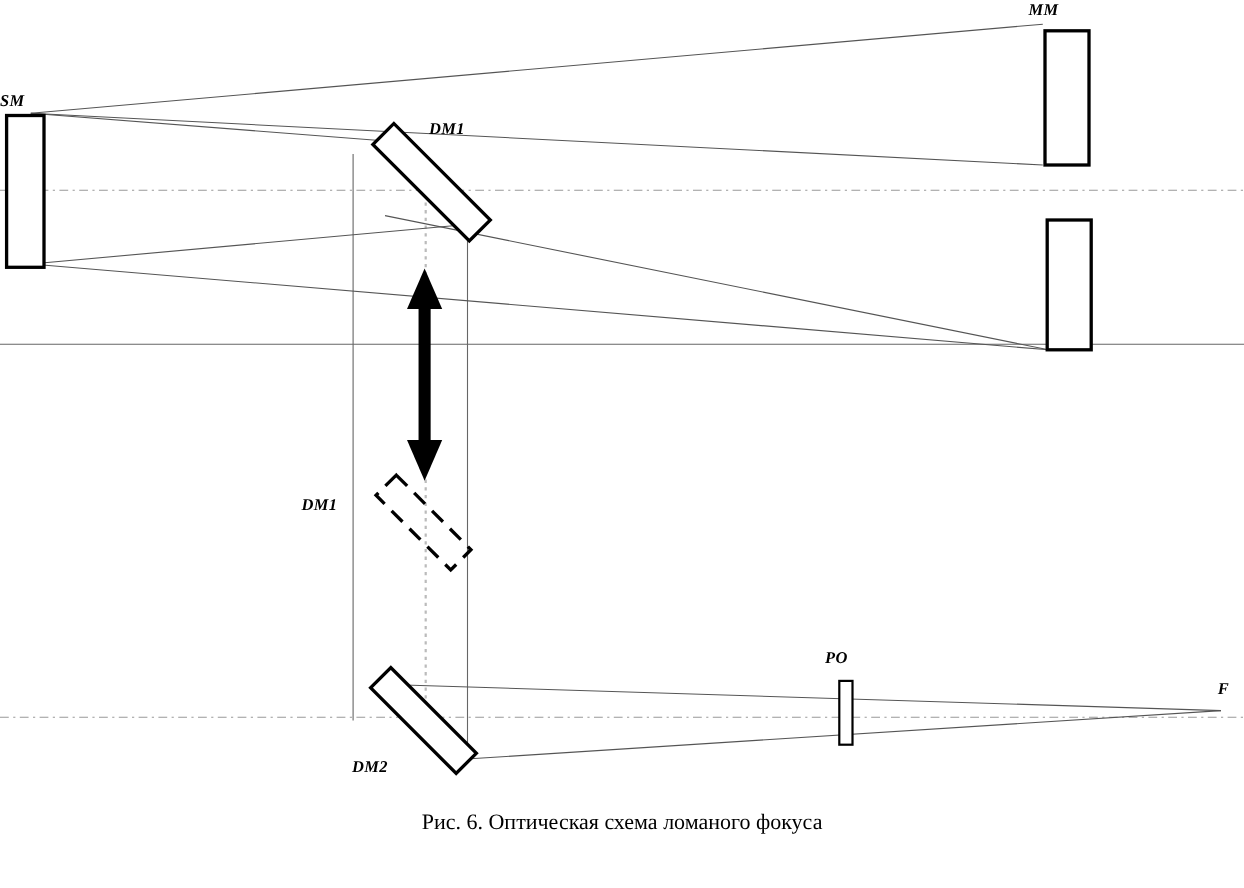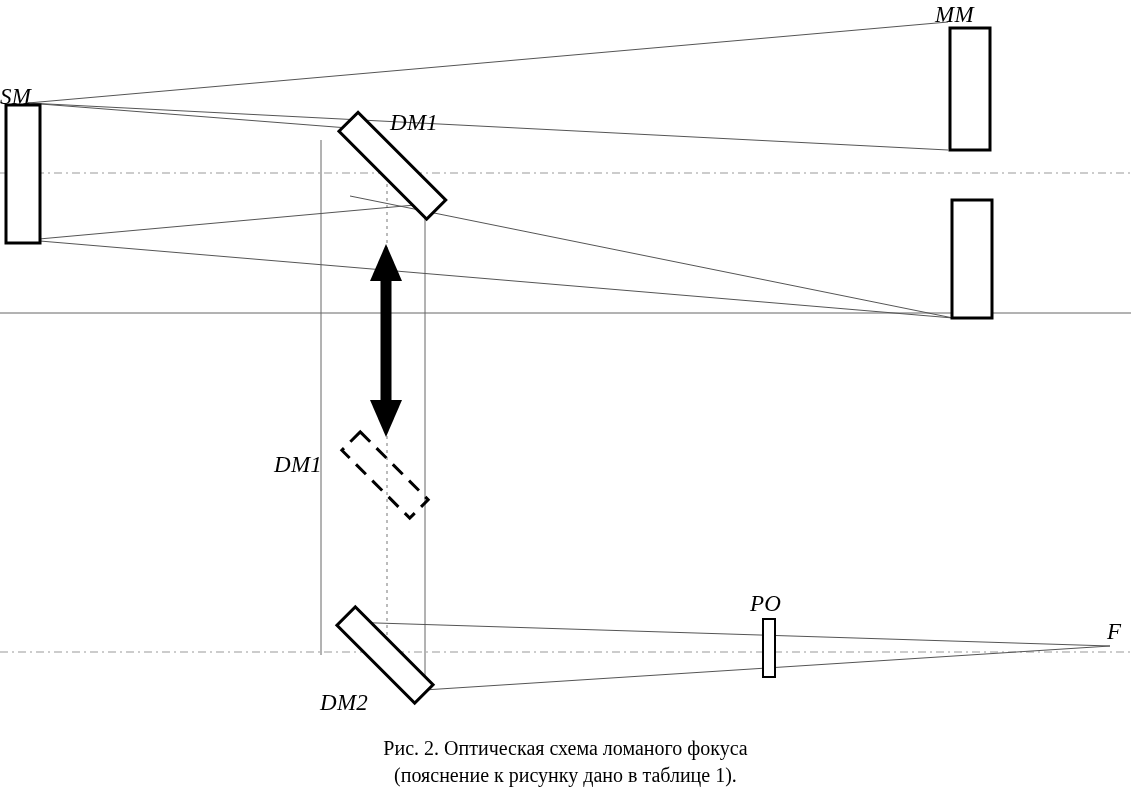--- a/index.html
+++ b/index.html
@@ -21,22 +21,22 @@
     position: absolute;
     left: 0;
     top: 0;
     width: 1131px;
     height: 730px;
   }
   .lbl {
     position: absolute;
     font-family: "Liberation Serif", serif;
     font-style: italic;
-    font-weight: normal;
-    font-size: 23px;
+    font-weight: bold;
+    font-size: 15px;
     color: #000000;
     white-space: nowrap;
     letter-spacing: 0.3px;
   }
   #caption {
     position: absolute;
     left: 0;
     top: 735px;
     width: 1131px;
     text-align: center;
@@ -105,17 +105,16 @@
 
   <div class="lbl" style="left:0px; top:60px;margin-top:24px;">SM</div>
   <div class="lbl" style="left:935px; top:2px;">MM</div>
   <div class="lbl" style="left:390px; top:110px;">DM1</div>
   <div class="lbl" style="left:274px; top:452px;">DM1</div>
   <div class="lbl" style="left:320px; top:674px;margin-top:16px;">DM2</div>
   <div class="lbl" style="left:750px; top:591px;">PO</div>
   <div class="lbl" style="left:1107px; top:619px;">F</div>
 
   <div id="caption">
-    <div>Рис. 2. Оптическая схема ломаного фокуса</div>
-    <div>(пояснение к рисунку дано в таблице 1).</div>
+    <div>Рис. 6. Оптическая схема ломаного фокуса</div>
   </div>
 
 </div>
 
 </body></html>

